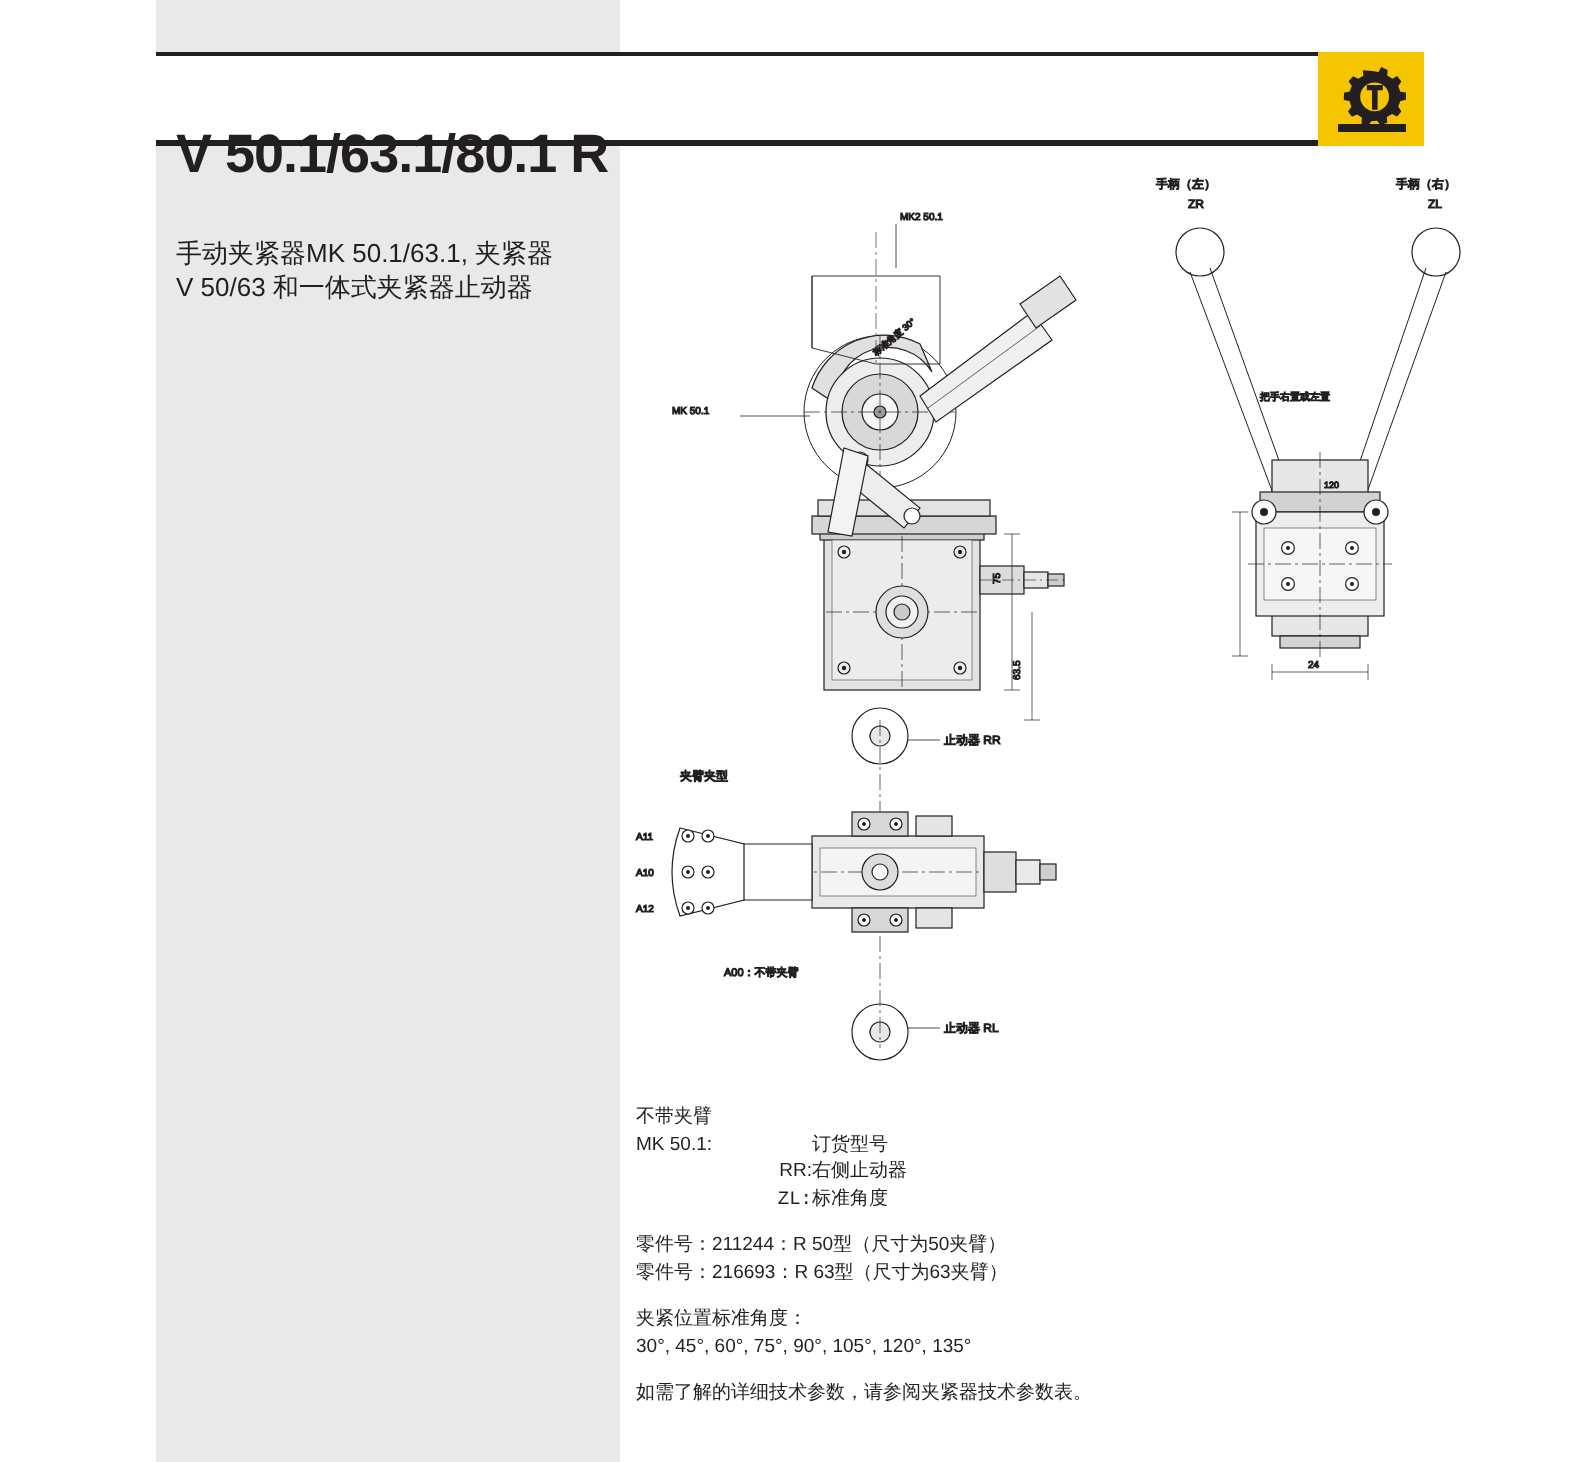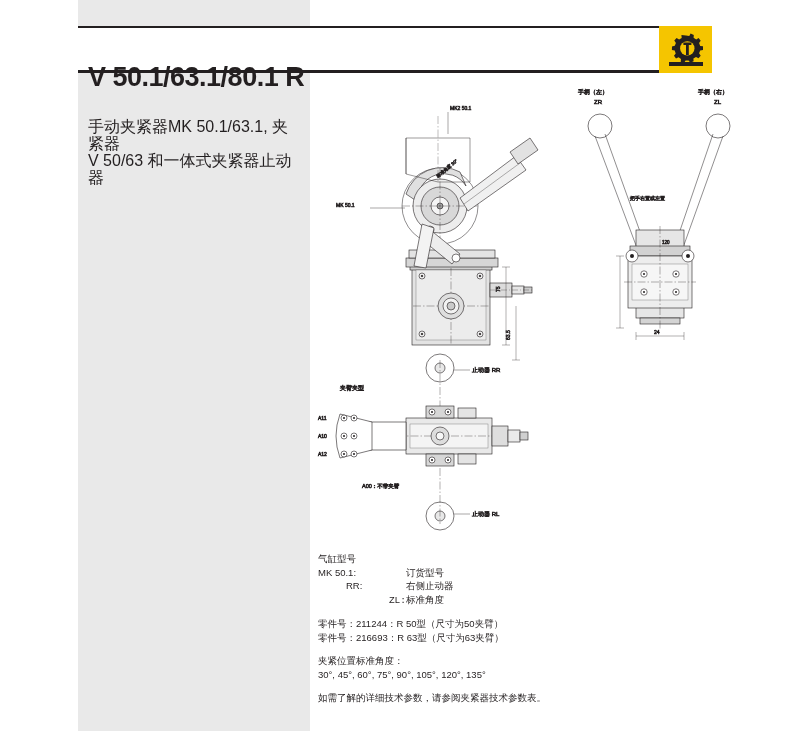--- a/index.html
+++ b/index.html
@@ -83,21 +83,21 @@
     justify-content: center;
   }
   .logo-box svg { display: block; }
 
   
   .subtitle {
     position: absolute;
     left: 88px;
     top: 118px;
     width: 210px;
-    font-size: 16px;
+    font-size: 13px;
     line-height: 17px;
     color: #231f20;
   }
 
   
   .drawing {
     position: absolute;
     left: 310px;
     top: 78px;
     width: 480px;
@@ -118,20 +118,21 @@
   .spec-block { margin-bottom: 10px; }
   .spec-row { white-space: nowrap; }
   .spec-label {
     display: inline-block;
     width: 88px;
     text-align: left;
   }
   .spec-label.ind1 {
     padding-left: 28px;
     width: 60px;
+    text-align: right;
     padding-right: 0;
     box-sizing: content-box;
   }
   .spec-label.ind2 {
     padding-left: 44px;
     width: 44px;
     text-align: right;
     box-sizing: content-box;
     font-family: Liberation Mono, monospace;
   }
@@ -354,21 +355,21 @@
         <text x="8" y="378" fill="#231f20" font-size="5">A12</text>
         <text x="52" y="410" fill="#231f20" font-size="5.5">A00：不带夹臂</text>
 
       </g>
     </svg>
   </div>
 
   <div class="specs">
 
     <div class="spec-block">
-      <div class="spec-row">气缸型号</div>
+      <div class="spec-row">不带夹臂</div>
       <div class="spec-row">
         <span class="spec-label">MK 50.1:</span><span class="spec-val">订货型号</span>
       </div>
       <div class="spec-row">
         <span class="spec-label ind1">RR:</span><span class="spec-val">右侧止动器</span>
       </div>
       <div class="spec-row">
         <span class="spec-label ind2">ZL:</span><span class="spec-val">标准角度</span>
       </div>
     </div>

